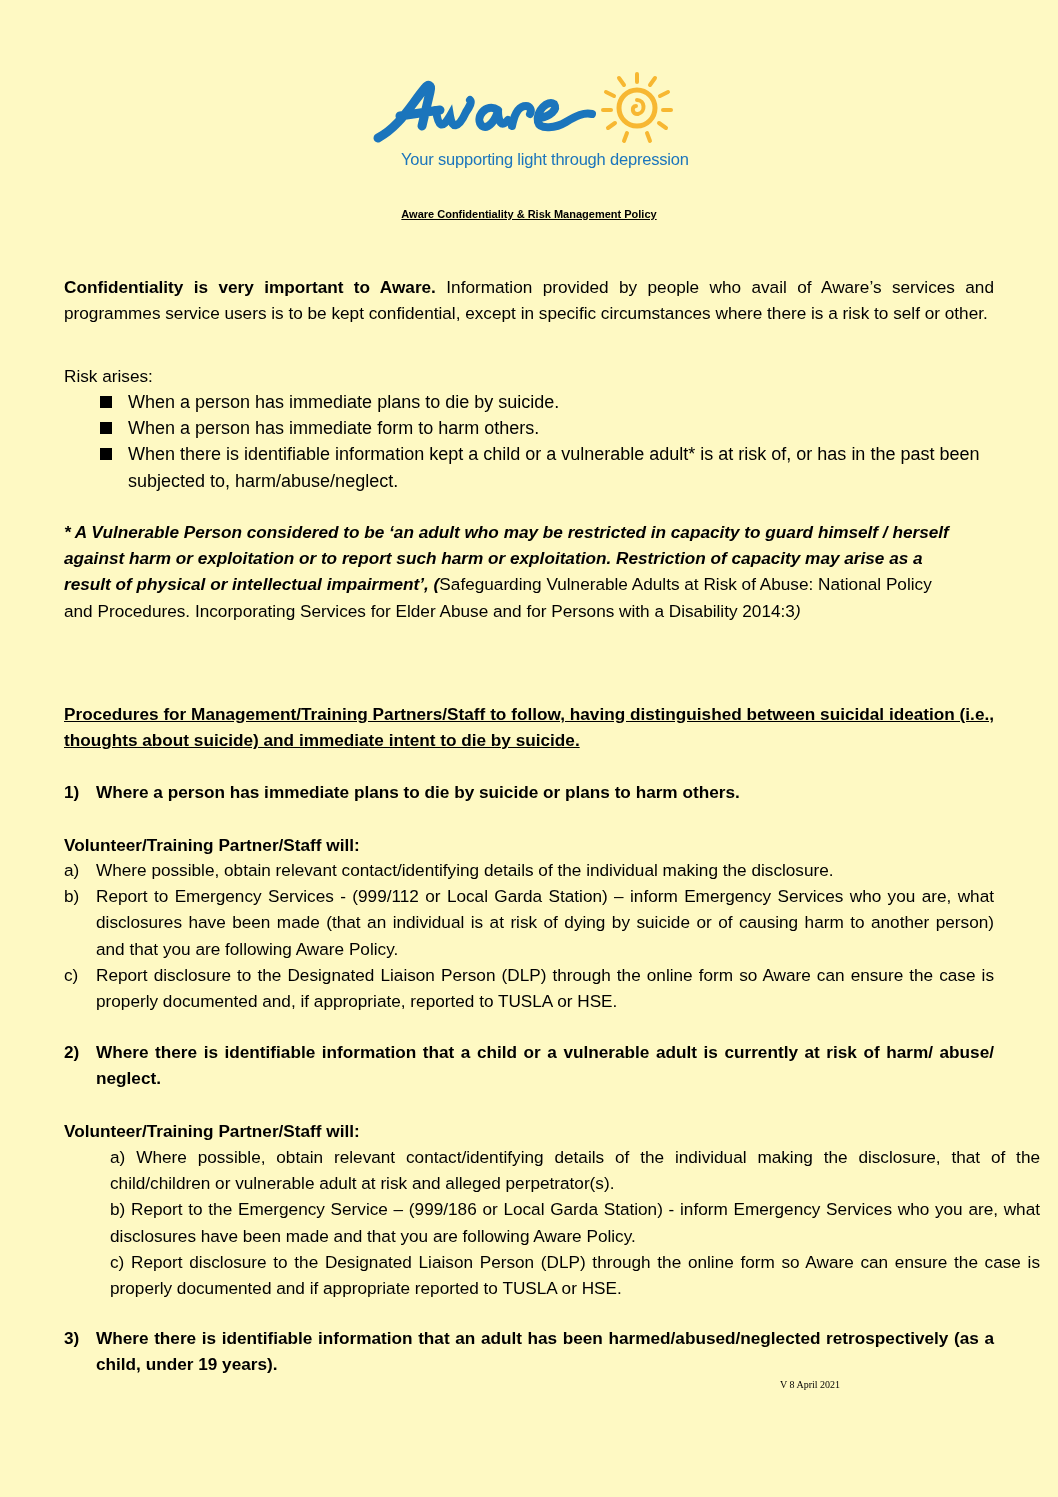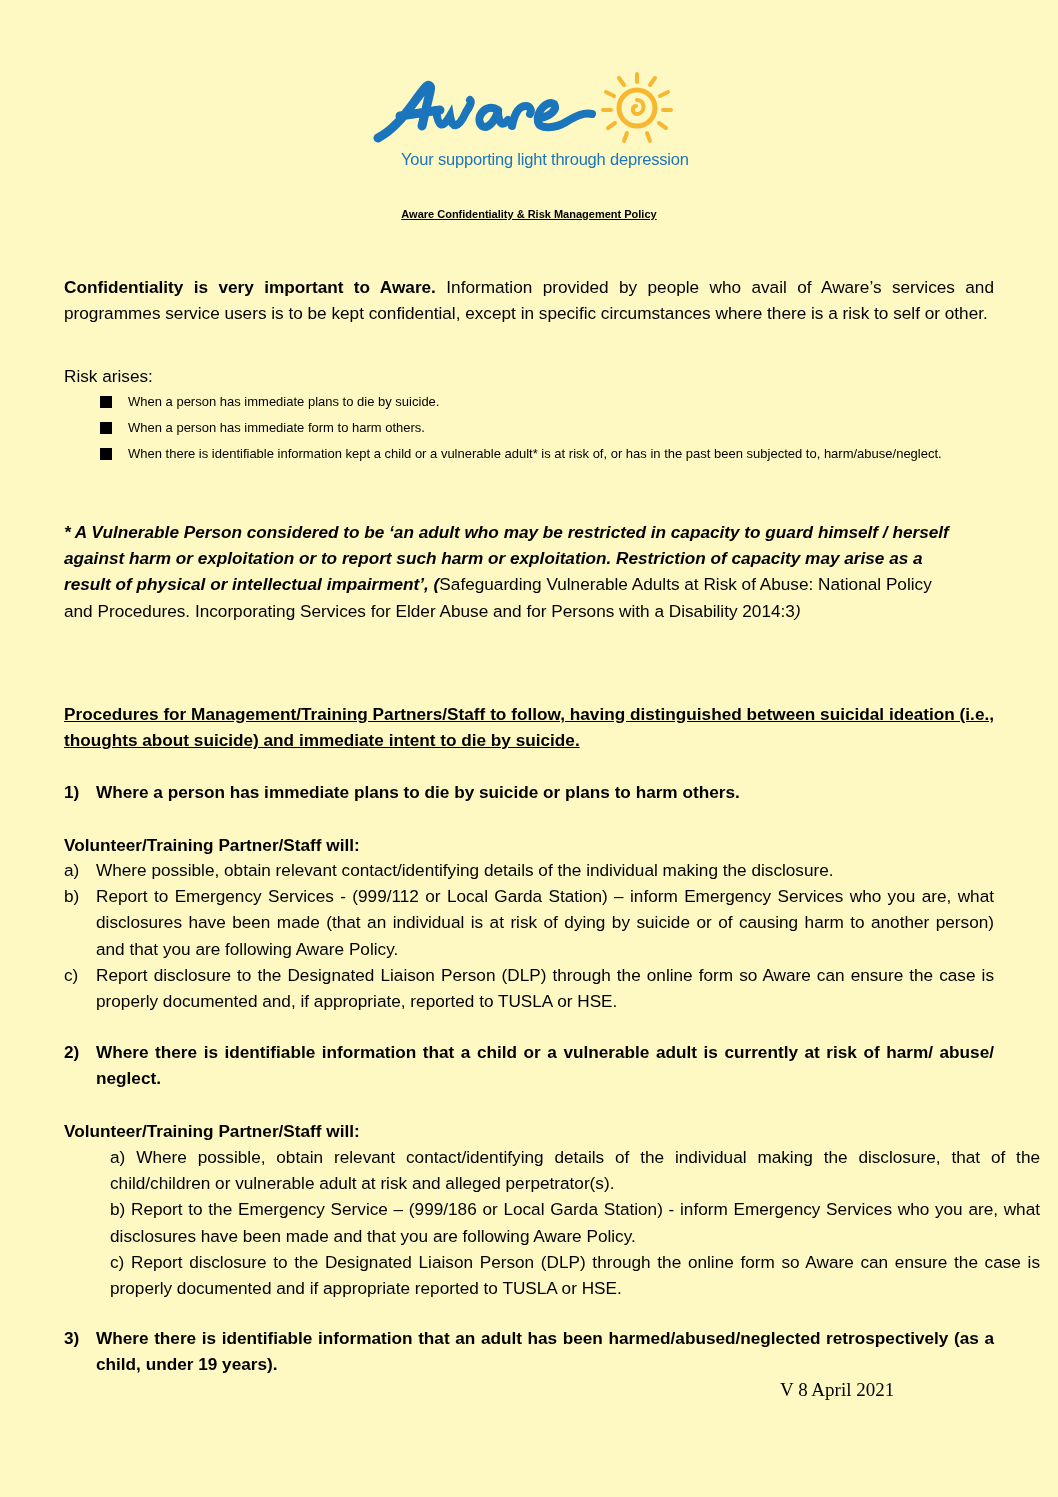--- a/index.html
+++ b/index.html
@@ -11,29 +11,29 @@
     .tagline { position: absolute; left: 401px; top: 150px; font-family: "Liberation Sans", sans-serif;
       font-size: 16.5px; color: #1b75bc; letter-spacing: -0.2px; white-space: nowrap; }
     .txt { position: absolute; left: 64px; width: 930px; font-size: 17.2px; line-height: 26.2px;
       font-family: "Liberation Sans", sans-serif; }
     .title { position: absolute; left: 0; width: 1058px; top: 208px; text-align: center; font-weight: bold;
       text-decoration: underline; font-size: 11px; font-family: "Liberation Sans", sans-serif; }
     .justify { text-align: justify; text-align-last: left; }
     .b { font-weight: bold; }
     .i { font-style: italic; }
     .u { text-decoration: underline; }
-    .bullets { position: absolute; left: 96px; width: 900px; font-size: 13px; line-height: 26.2px;
+    .bullets { position: absolute; left: 96px; width: 900px; font-size: 18px; line-height: 26.2px;
       font-family: "Liberation Sans", sans-serif; margin: 0; padding: 0; list-style: none; }
     .bullets li { position: relative; padding-left: 32px; }
     .bullets li .sq { position: absolute; left: 4px; top: 7px; width: 12px; height: 12px; background: #000; }
     .olist { position: absolute; left: 64px; width: 930px; font-size: 17.2px; line-height: 26.2px;
       font-family: "Liberation Sans", sans-serif; margin: 0; padding: 0; list-style: none; }
     .olist li { position: relative; padding-left: 32px; text-align: justify; text-align-last: left; }
     .olist li .mk { position: absolute; left: 0; top: 0; }
-    .version { position: absolute; left: 780px; top: 1379px; font-family: "Liberation Serif", serif; font-size: 19px; }
+    .version { position: absolute; left: 780px; top: 1379px; font-family: "Liberation Serif", serif; font-size: 10px; }
   </style>
 </head>
 <body>
 
 <div class="page">
 
   <div class="logo">
     <svg width="340" height="90" viewBox="0 0 340 90">
 
       <path d="M8 72 C 30 60, 40 40, 55 22 C 58 18, 62 18, 60 26 L 52 60 M 30 50 L 70 44" stroke="#1b75bc" stroke-width="9" fill="none" stroke-linecap="round" stroke-linejoin="round"></path>

